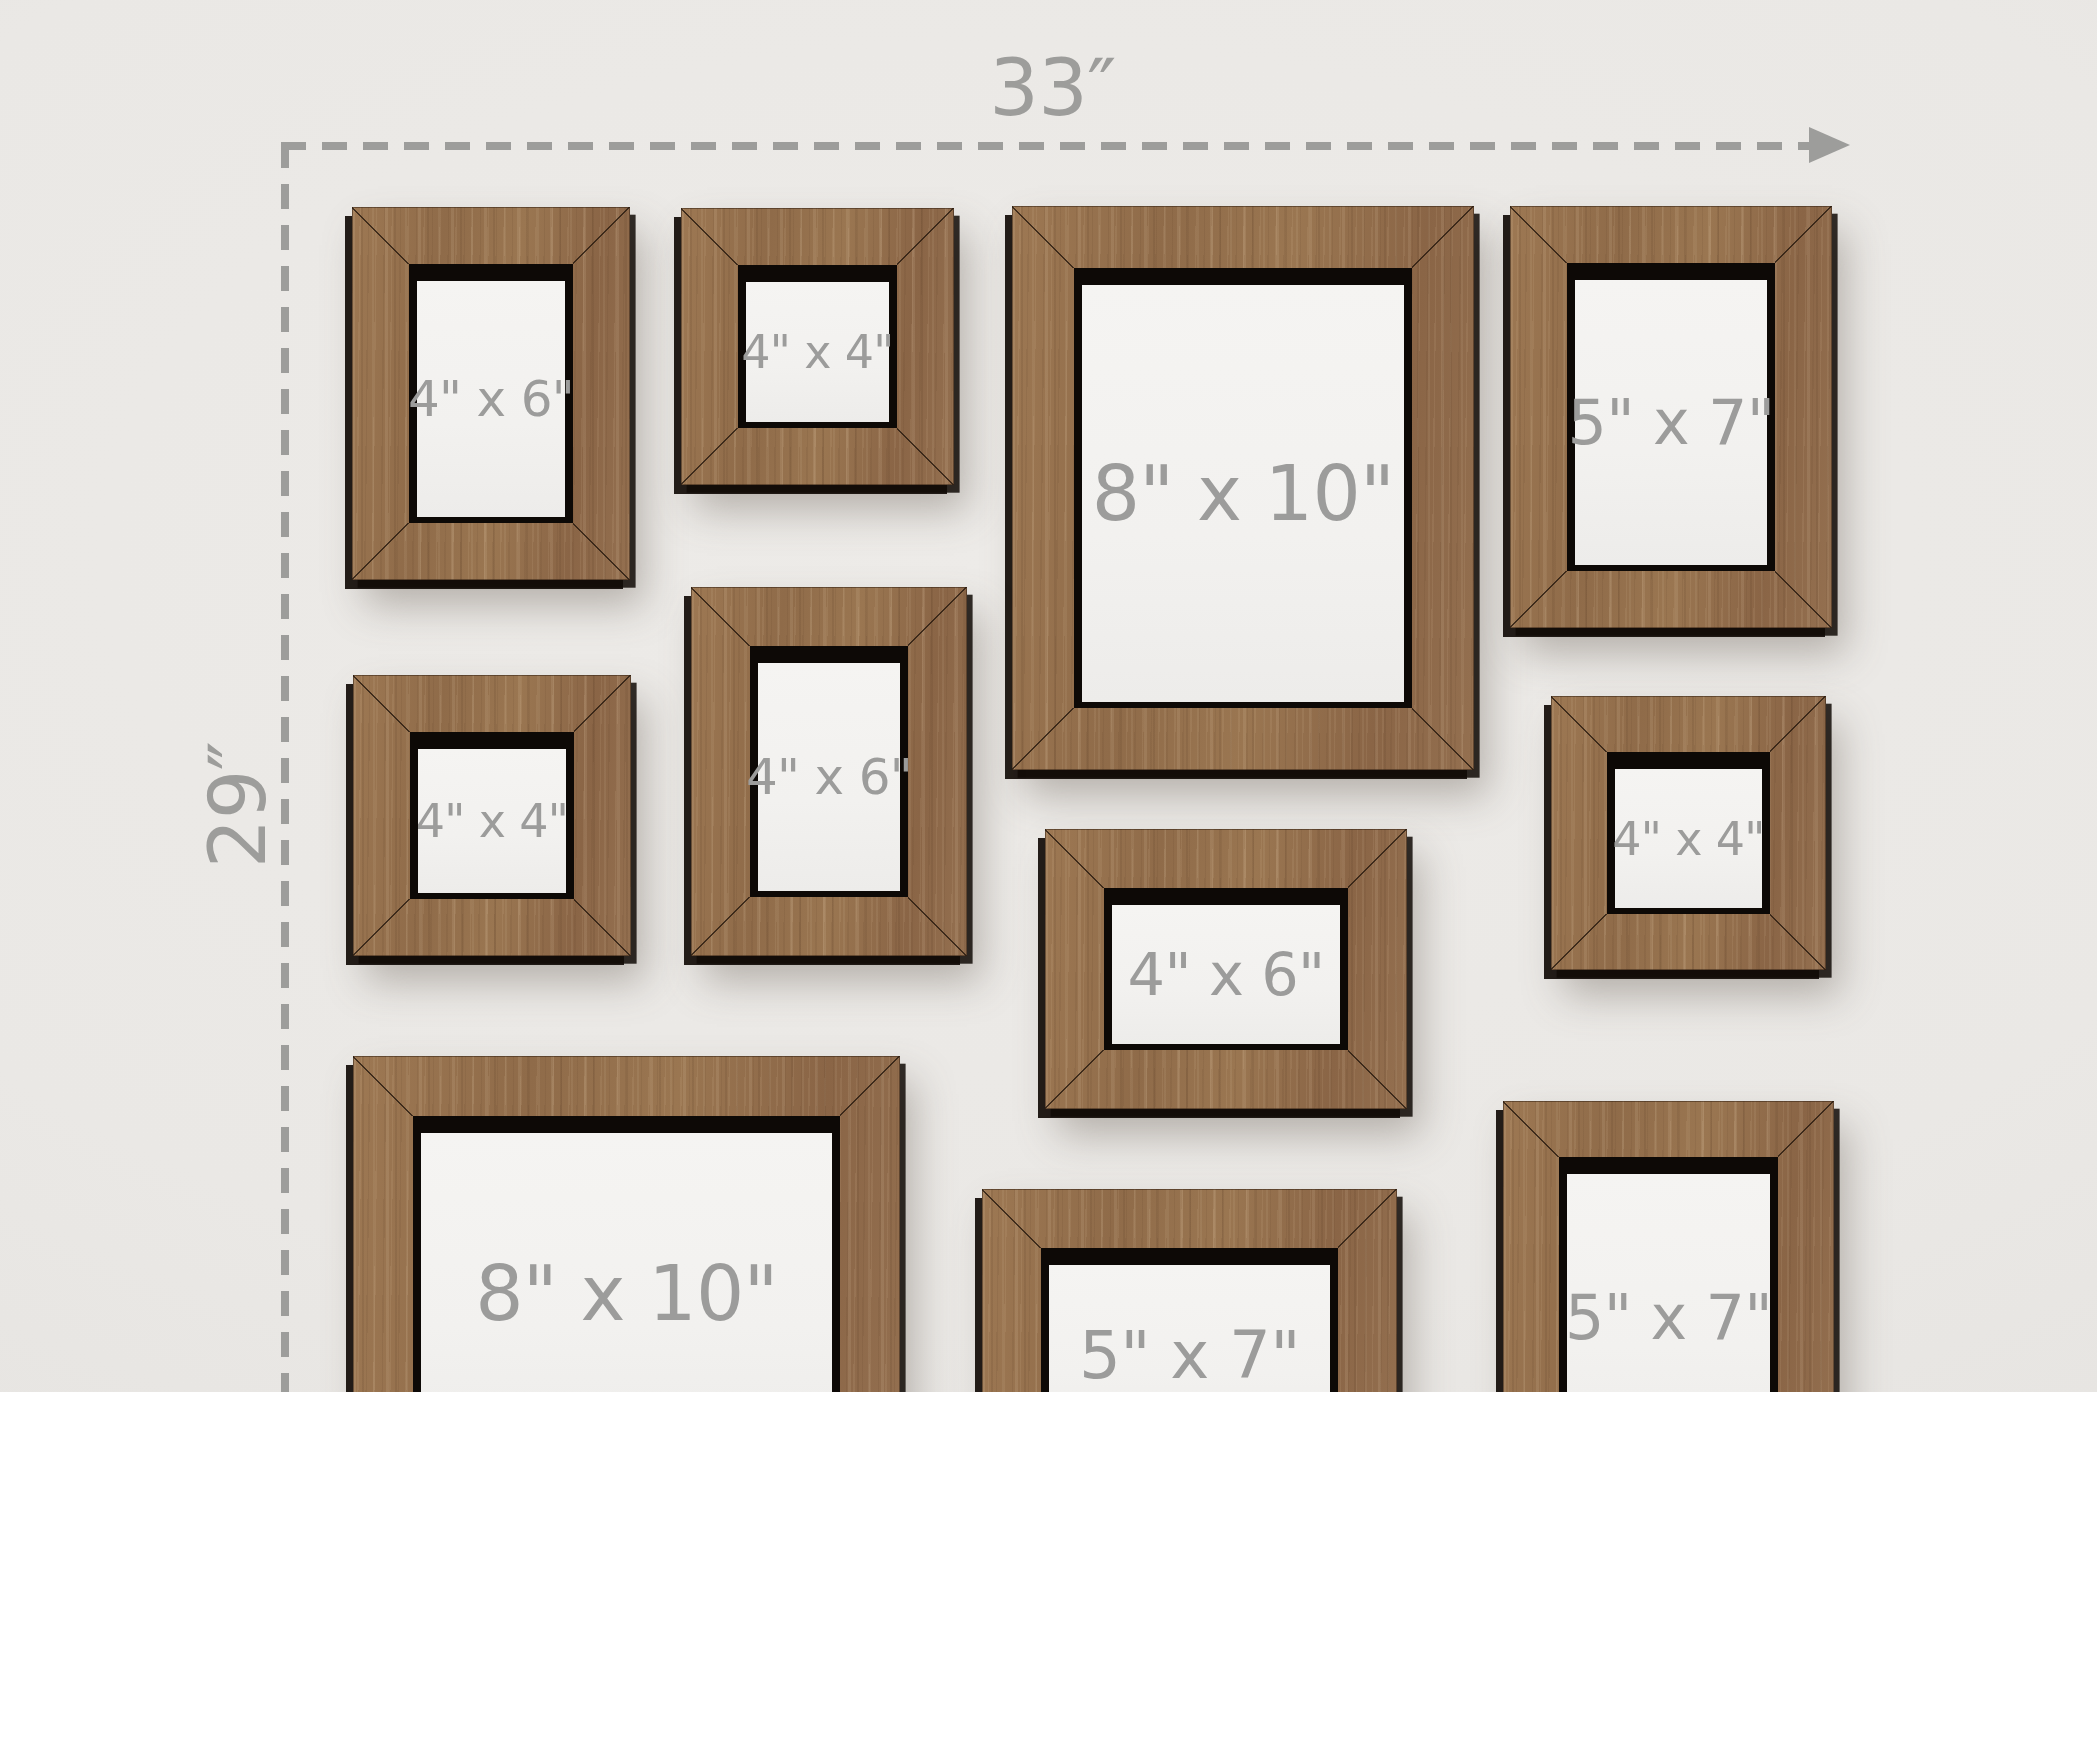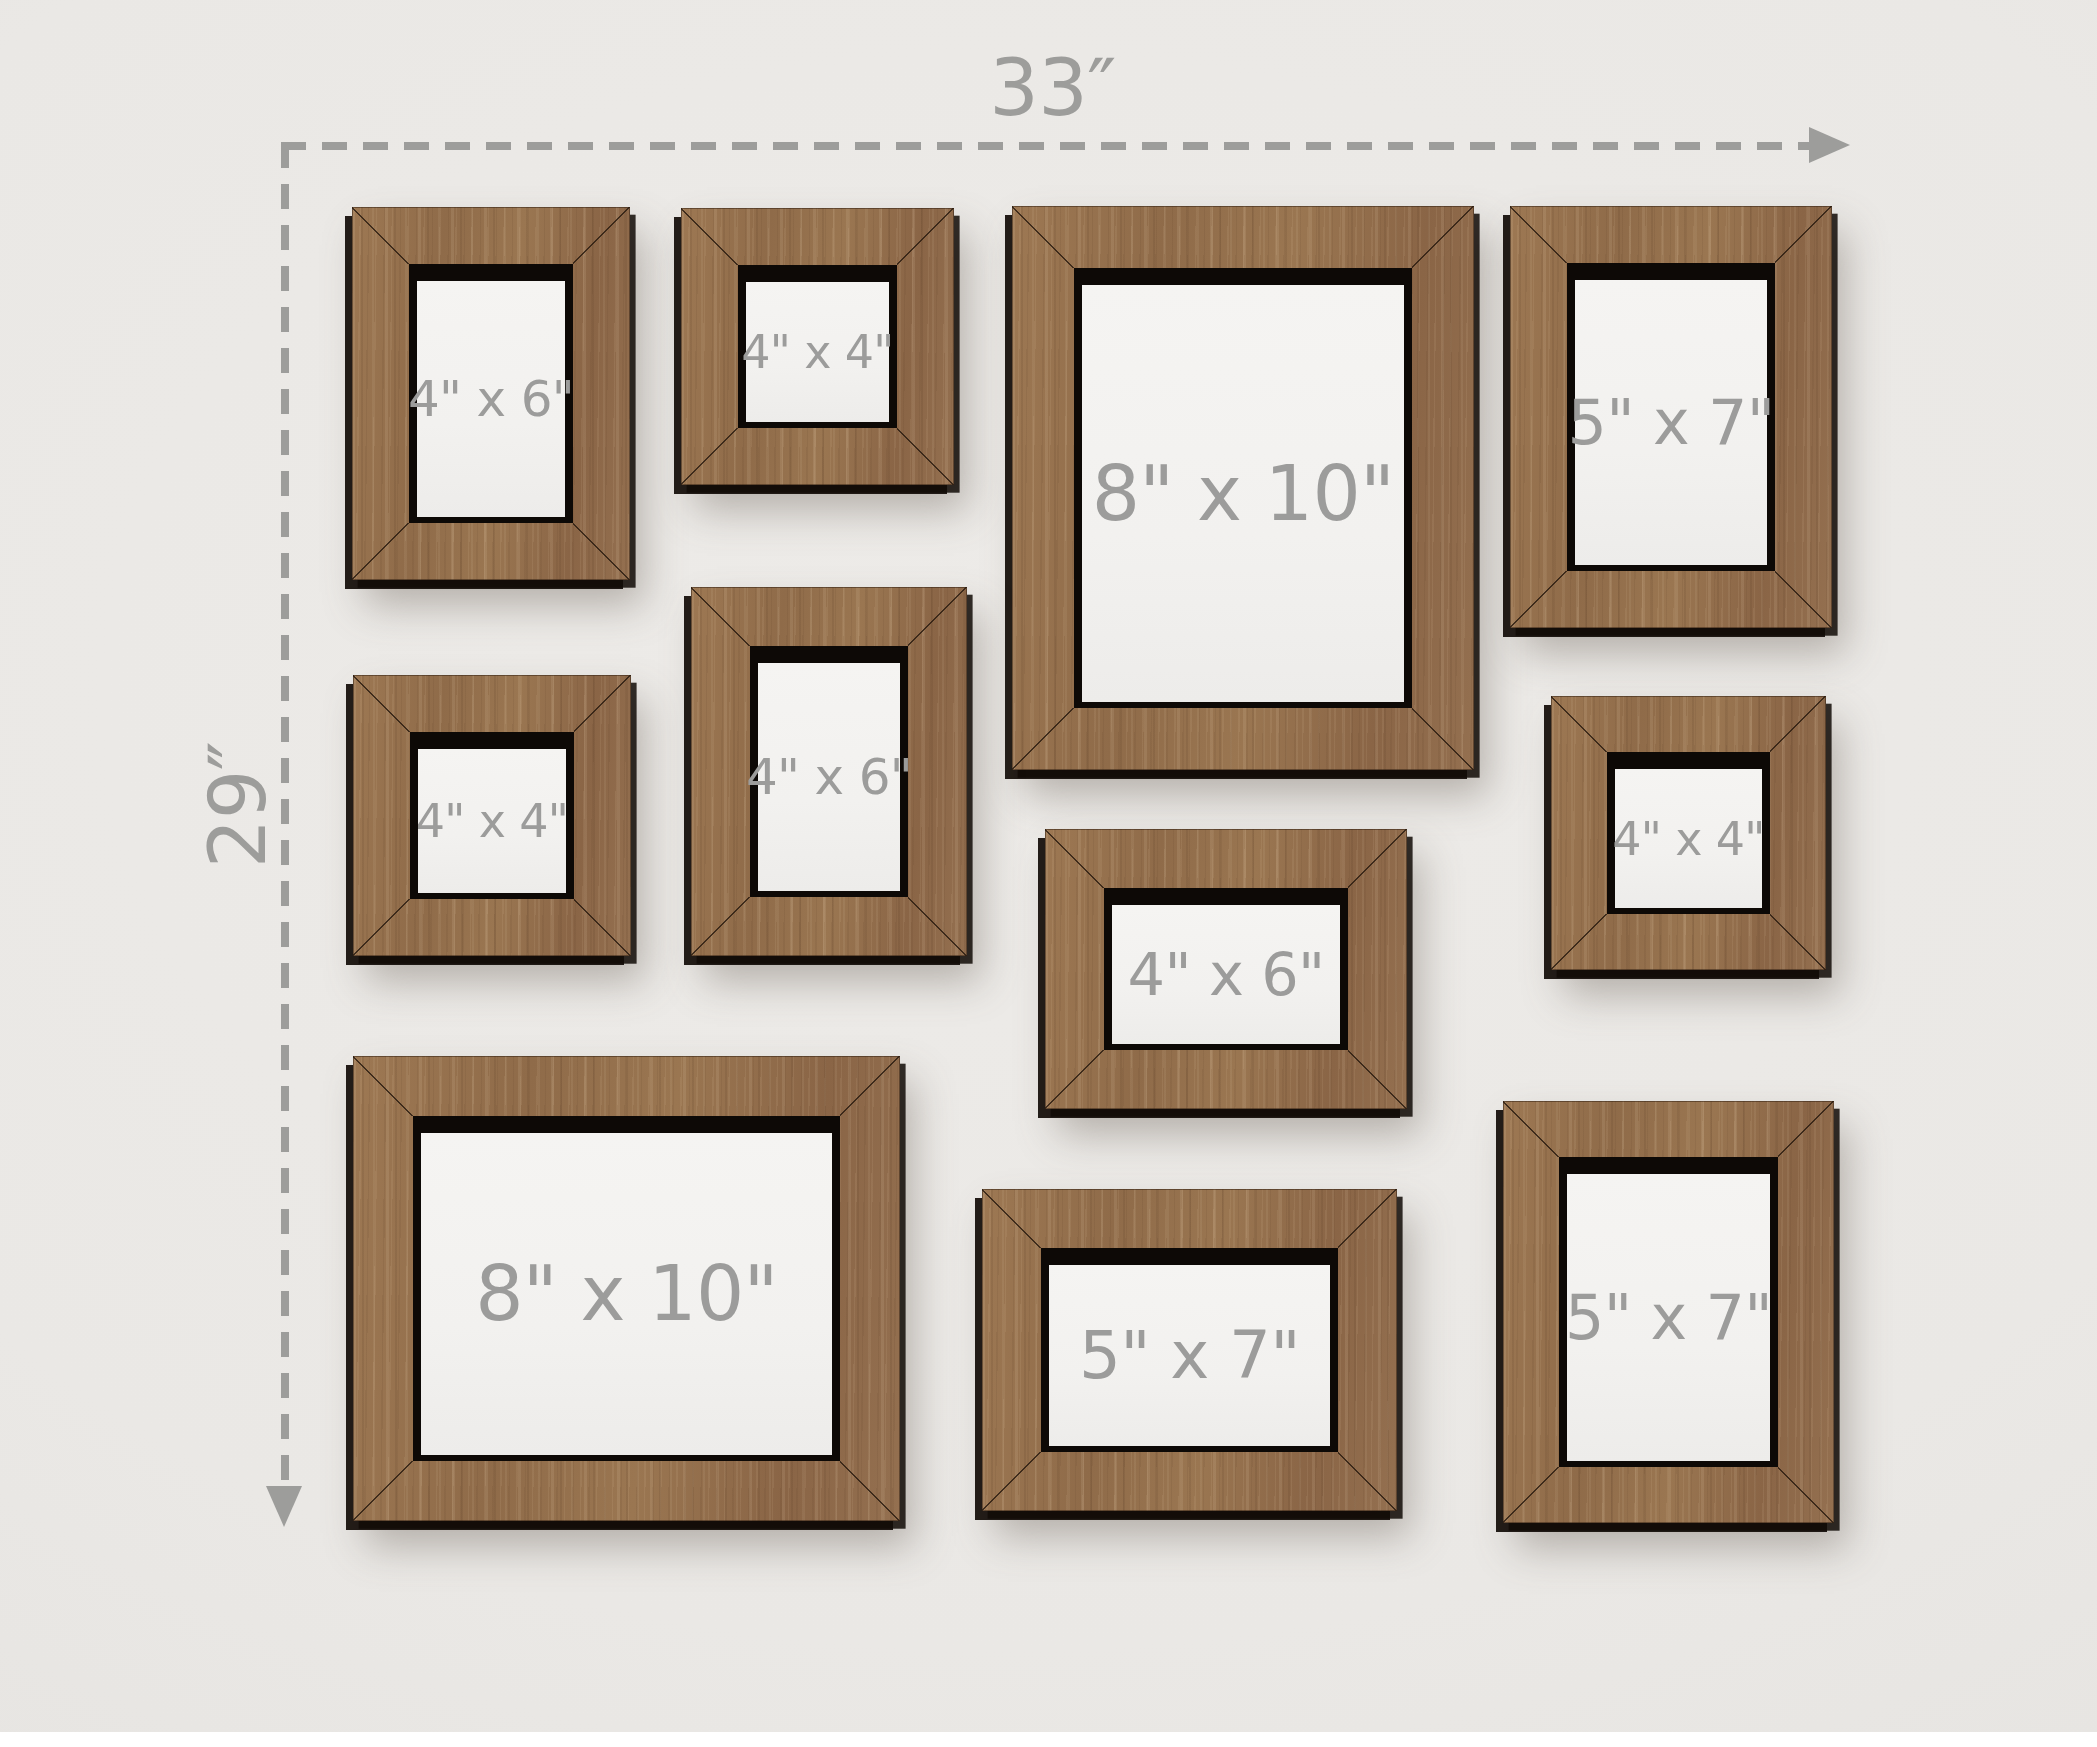--- a/index.html
+++ b/index.html
@@ -1,21 +1,21 @@
 <!DOCTYPE html>
 <html style="font-size:11.2px"><head>
 <meta charset="utf-8">
 <style>
   html,body { margin:0; padding:0; }
   body {
     width:2097px; height:1748px; overflow:hidden;
     font-family:"DejaVu Sans","Liberation Sans",sans-serif;
   }
   .scene {
-    position:relative; width:2097px; height:1732px; overflow:hidden;
+    position:relative; width:2097px; height:1392px; overflow:hidden;
     background:
       radial-gradient(140% 120% at 48% 40%,
         #edebe8 0%, #eae8e5 46%, #e6e4e1 68%, #dcdad7 90%, #d5d3d0 100%);
   }
 
   
   .dash-h {
     position:absolute; left:281px; top:142px; width:1531px; height:7.7px;
     background:repeating-linear-gradient(90deg,#9d9d9b 0 25px,transparent 25px 41px);
   }

